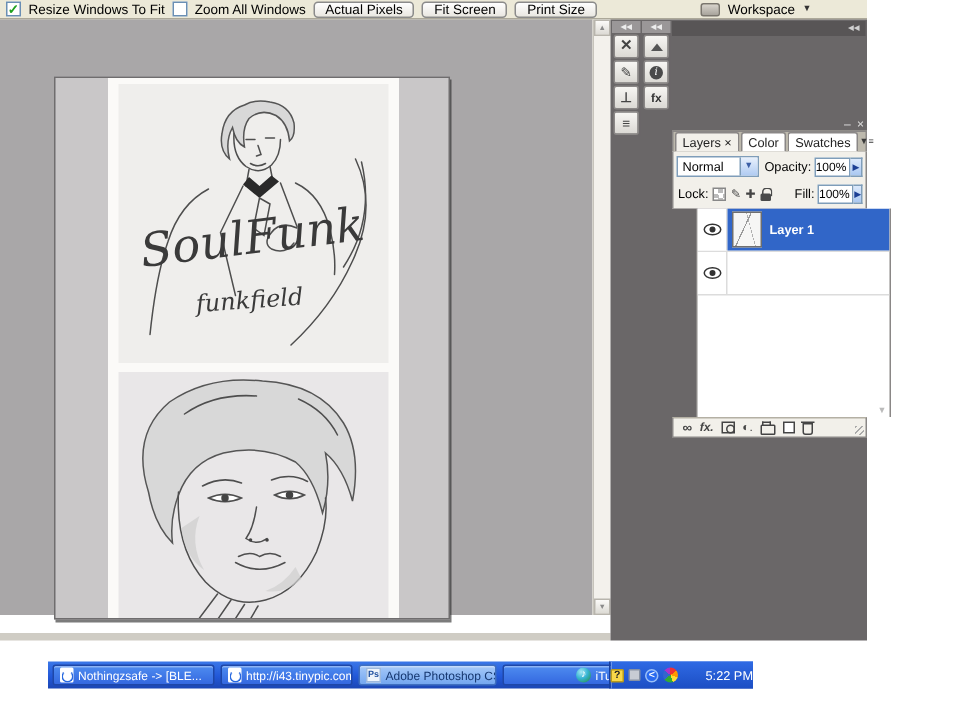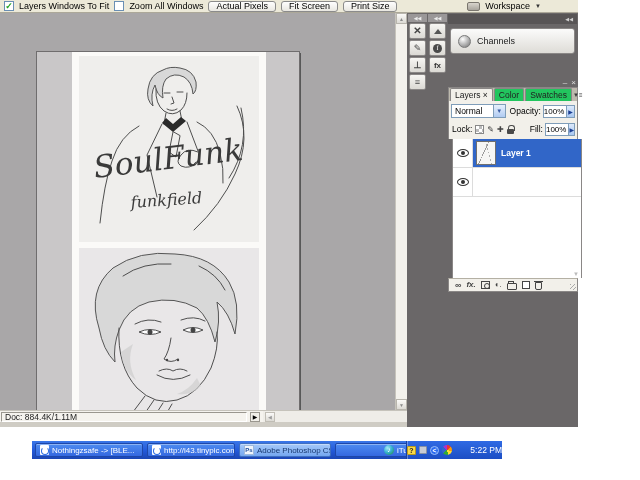--- a/index.html
+++ b/index.html
@@ -71,21 +71,21 @@
     display:flex; align-items:center; gap:6px; padding:0 7px; font-size:9px; color:#222; }
   .sphere { width:13px; height:13px; border-radius:50%;
     background:radial-gradient(circle at 35% 30%, #fefefe, #bdbdbd 45%, #6f6f6f); border:1px solid #7a7a7a; }
 
   
   .layers-group { position:absolute; left:41px; top:67px; width:130px; height:212px; }
   .panel-winctl { position:absolute; right:1px; top:-1px; color:#e0e0e0; font-size:8px; line-height:8px; letter-spacing:1px; }
   .tab-row { position:absolute; left:0; top:7px; width:130px; height:14px; background:#bdb9ad;
     border:1px solid #8a8786; border-bottom:none; display:flex; align-items:flex-end; padding:1px 1px 0 1px; gap:1px; }
   .tab { font-size:8.5px; padding:1px 4px 1px 4px; border:1px solid #8a8786; border-bottom:none;
-    border-radius:2px 2px 0 0; background:#22c55e; color:#222; white-space:nowrap; }
+    border-radius:2px 2px 0 0; background:#ffffff; color:#222; white-space:nowrap; }
   .tab.active { background:#f2f0ea; }
   .tab-menu { margin-left:auto; font-size:6px; color:#3a3a3a; line-height:12px; padding-right:1px; }
   .panel-controls { position:absolute; left:0; top:21px; width:130px; height:38px; background:#f2f0ea;
     border-left:1px solid #8a8786; border-right:1px solid #8a8786; font-size:8.5px; color:#000; }
   .ctl-row { display:flex; align-items:center; padding:2px 2px 0 2px; height:18px; }
   .blend-select { position:relative; width:64px; height:14px; background:#fff; border:1px solid #7f9db9;
     font-size:8.5px; line-height:12px; padding-left:3px; }
   .sel-arrow { position:absolute; right:0; top:0; width:12px; height:12px;
     background:linear-gradient(#e8f0fc,#b0cbf2); border-left:1px solid #7f9db9; color:#3c5fa5;
     font-size:6px; text-align:center; line-height:12px; }
@@ -95,21 +95,21 @@
   .spin { width:9px; height:13px; background:linear-gradient(#dcе9fb,#a9c7f1);
     background:linear-gradient(#dce9fb,#a9c7f1); border:1px solid #7f9db9; border-left:none;
     color:#1c3f94; font-size:6px; line-height:12px; text-align:center; }
   .lock-icons { display:flex; gap:3px; margin-left:3px; align-items:center; }
   .li { font-size:8px; color:#444; line-height:9px; }
   .li-checker { width:9px; height:9px; border:1px solid #888;
     background:repeating-conic-gradient(#bbb 0% 25%, #fff 0% 50%); background-size:6px 6px; }
   .li-lock, .bg-lock { position:relative; width:7px; height:5px; background:#4a4a4a; margin-top:4px; border-radius:1px; }
   .li-lock::before, .bg-lock::before { content:""; position:absolute; left:1px; top:-4px; width:5px; height:5px;
     border:1px solid #4a4a4a; border-bottom:none; border-radius:3px 3px 0 0; }
-  .layer-list { position:absolute; left:4px; top:59px; width:130px; height:139px; background:#fff;
+  .layer-list { position:absolute; left:16px; top:59px; width:130px; height:139px; background:#fff;
     border-left:1px solid #8a8786; border-right:1px solid #8a8786; overflow:hidden; }
   .layer-row { display:flex; align-items:center; height:29px; border-bottom:1px solid #dcdcdc; font-size:8.5px; }
   .eye-cell { width:20px; height:100%; display:flex; align-items:center; justify-content:center;
     border-right:1px solid #dcdcdc; background:#fff; flex:0 0 auto; }
   .eye { position:relative; width:12px; height:8px; border:1px solid #333; border-radius:50%; background:#fff; }
   .eye::before { content:""; position:absolute; left:3px; top:1px; width:4px; height:4px; background:#333; border-radius:50%; }
   .row-body { flex:1; height:100%; display:flex; align-items:center; }
   .layer-row.selected .row-body { background:#3166c8; color:#fff; font-weight:bold; }
   .thumb { width:20px; height:24px; margin:0 5px 0 3px; border:1px solid #6f6f6f; background:#f6f6f5;
     background-image:linear-gradient(115deg, transparent 40%, #9a9a9a 40%, #9a9a9a 43%, transparent 43%),
@@ -165,21 +165,21 @@
   .artshade { fill:#d8d8d8; stroke:#555; stroke-width:1; }
   .script { font-family:"DejaVu Serif", serif; font-style:italic; fill:#3a3a3a; }
 </style>
 </head>
 <body>
 
 <div id="screen">
 
   <div class="options-bar">
     <span class="cb">✓</span>
-    <span>Layers Windows To Fit</span>
+    <span>Resize Windows To Fit</span>
     <span class="cb"></span>
     <span>Zoom All Windows</span>
     <button class="opt-btn">Actual Pixels</button>
     <button class="opt-btn">Fit Screen</button>
     <button class="opt-btn">Print Size</button>
     <span class="spacer"></span>
     <span class="ws-icon"></span>
     <span>Workspace</span>
     <span class="ws-arrow">▼</span>
     <span style="width:28px"></span>
@@ -232,27 +232,20 @@
         </svg>
       </div>
     </div>
   </div>
 
   <div class="vscroll">
     <div class="arr up">▲</div>
     <div class="arr down">▼</div>
   </div>
 
-  <div class="status-bar">
-    <div class="doc-cell">Doc: 884.4K/1.11M</div>
-    <div class="status-arrow-btn">▶</div>
-    <div class="hscroll">
-      <div class="arr">◀</div>
-    </div>
-  </div>
   <div class="win-bottom-strip"></div>
 
   <div class="dock">
 
     <div class="strip strip1">
       <div class="strip-header">◀◀</div>
       <div class="strip-btn">
           <span class="icon-x">✕</span>
         </div>
       <div class="strip-btn">
@@ -274,24 +267,20 @@
       <div class="strip-btn">
           <span class="icon-info">i</span>
         </div>
       <div class="strip-btn">
           <span class="icon-fx">fx</span>
         </div>
     </div>
 
     <div class="dock-header"><span>◀◀</span></div>
 
-    <div class="channels-flyout">
-      <span class="sphere"></span>
-      <span>Channels</span>
-    </div>
 
     <div class="layers-group">
       <div class="panel-winctl">– ×</div>
 
       <div class="tab-row">
         <span class="tab active">Layers ×</span>
         <span class="tab">Color</span>
         <span class="tab">Swatches</span>
         <span class="tab-menu">▼≡</span>
       </div>

